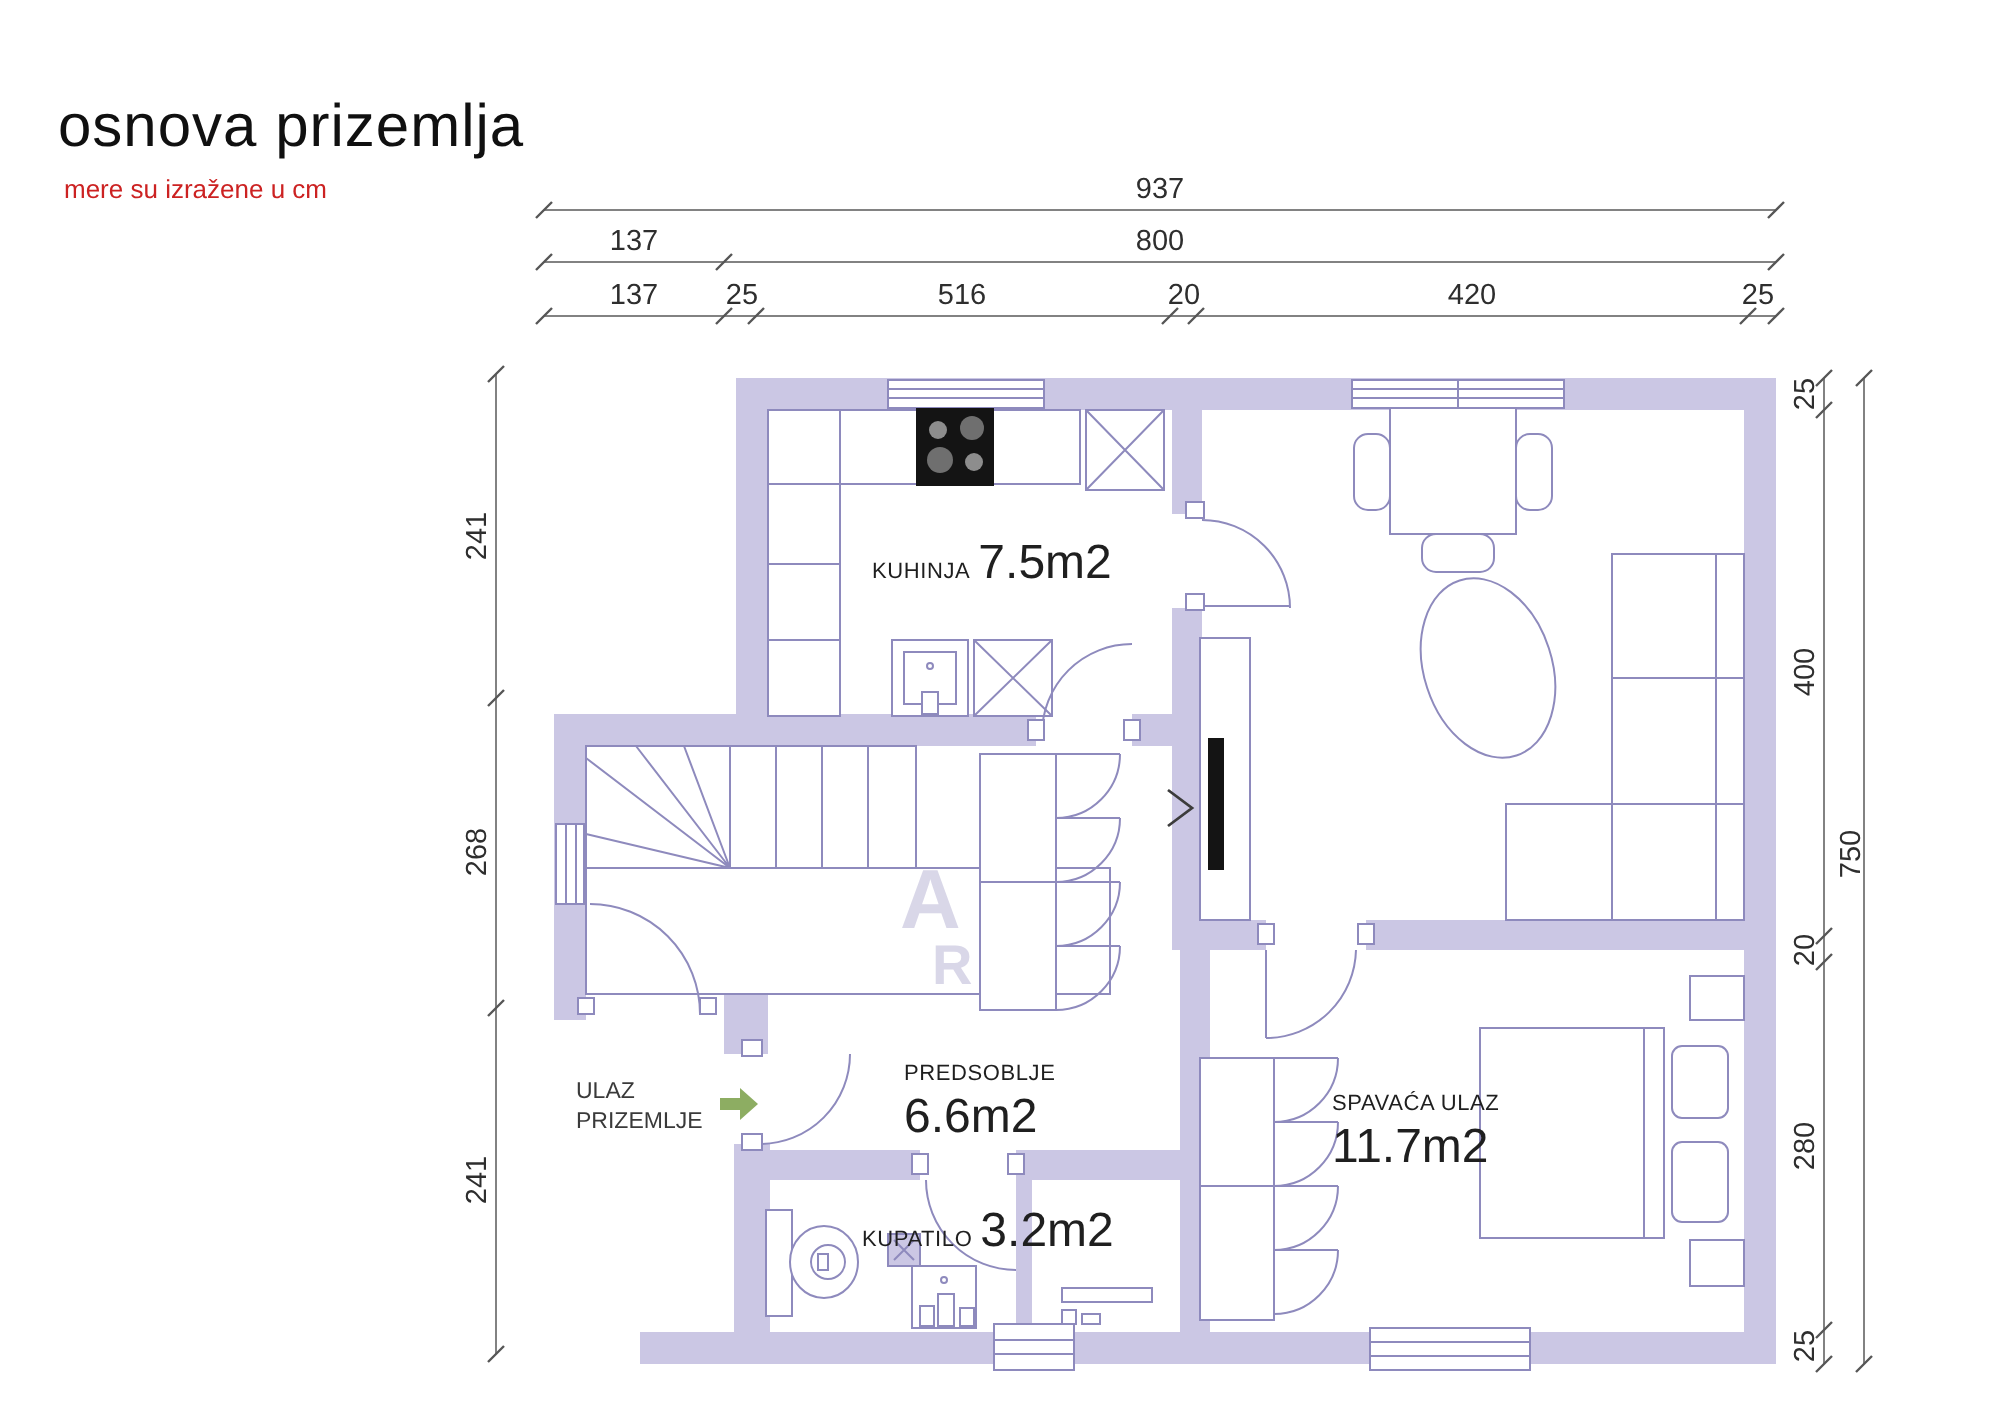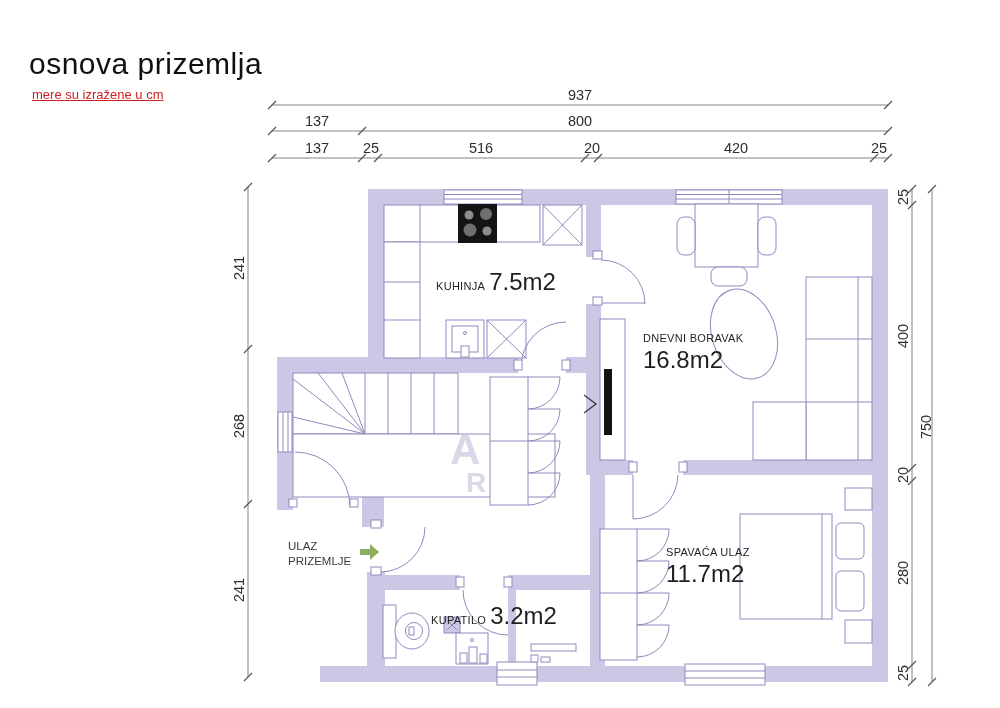--- a/index.html
+++ b/index.html
@@ -17,21 +17,21 @@
   .hatch{stroke:var(--line,#8e8abd);stroke-width:1;fill:none;}
   .drain{fill:var(--wall,#cbc7e4);stroke:var(--line,#8e8abd);stroke-width:1;}
   .dimline{stroke:var(--dim-line,#828282);stroke-width:1;fill:none;}
   .dimtick{stroke:#565656;stroke-width:1.2;fill:none;}
   .green-arrow{fill:var(--green,#8dad62);}
   .blackfix{fill:var(--black-fixture,#141414);}
   .chev{stroke:#3c3c3c;stroke-width:1.4;fill:none;}
 
   
   .title{position:absolute;left:29px;top:20px;font-size:30px;color:#101010;letter-spacing:.5px;}
-  .subtitle{position:absolute;left:32px;top:60px;font-size:13px;color:var(--red,#cc2222);text-decoration:underline;}
+  .subtitle{position:absolute;left:32px;top:60px;font-size:13px;color:var(--red,#cc2222);}
   .dim{position:absolute;font-size:14.5px;color:#2e2e2e;line-height:1;transform:translateX(-50%);white-space:nowrap;}
   .dim.v{transform:translate(-50%,-50%) rotate(-90deg);}
   .room-label{position:absolute;color:#1f1f1f;line-height:1.15;white-space:nowrap;}
   .rname{font-size:11px;letter-spacing:.3px;}
   .rarea{font-size:24px;margin-left:4px;}
   .stacked{white-space:normal;}
   .stacked .rname{display:block;margin-bottom:1px;}
   .stacked .rarea{display:block;margin-left:0;}
   .entr-label{position:absolute;left:288px;top:512px;width:86px;font-size:11.5px;color:#3a3a3a;line-height:1.3;}
   .wm{position:absolute;color:rgba(185,183,214,.55);font-weight:bold;line-height:1;}
@@ -227,23 +227,23 @@
   <div class="dim v" style="left:903px;top:170px">25</div>
   <div class="dim v" style="left:903px;top:309px">400</div>
   <div class="dim v" style="left:903px;top:448px">20</div>
   <div class="dim v" style="left:903px;top:546px">280</div>
   <div class="dim v" style="left:903px;top:646px">25</div>
   <div class="dim v" style="left:926px;top:400px">750</div>
 
   <div class="room-label" style="left:436px;top:241px">
     <span class="rname">KUHINJA</span><span class="rarea">7.5m2</span>
   </div>
-  <div class="room-label stacked" style="left:643px;top:305px">
-    <span class="rname">DNEVNI BORAVAK</span>
-      <span class="rarea">16.8m2</span>
+  <div class="room-label stacked" style="left:452px;top:504px">
+    <span class="rname">PREDSOBLJE</span>
+      <span class="rarea">6.6m2</span>
   </div>
   <div class="room-label" style="left:431px;top:575px">
     <span class="rname">KUPATILO</span><span class="rarea">3.2m2</span>
   </div>
   <div class="room-label stacked" style="left:666px;top:519px;width:86px">
     <span class="rname">SPAVAĆA ULAZ</span>
       <span class="rarea">11.7m2</span>
   </div>
 
   <div class="entr-label">

